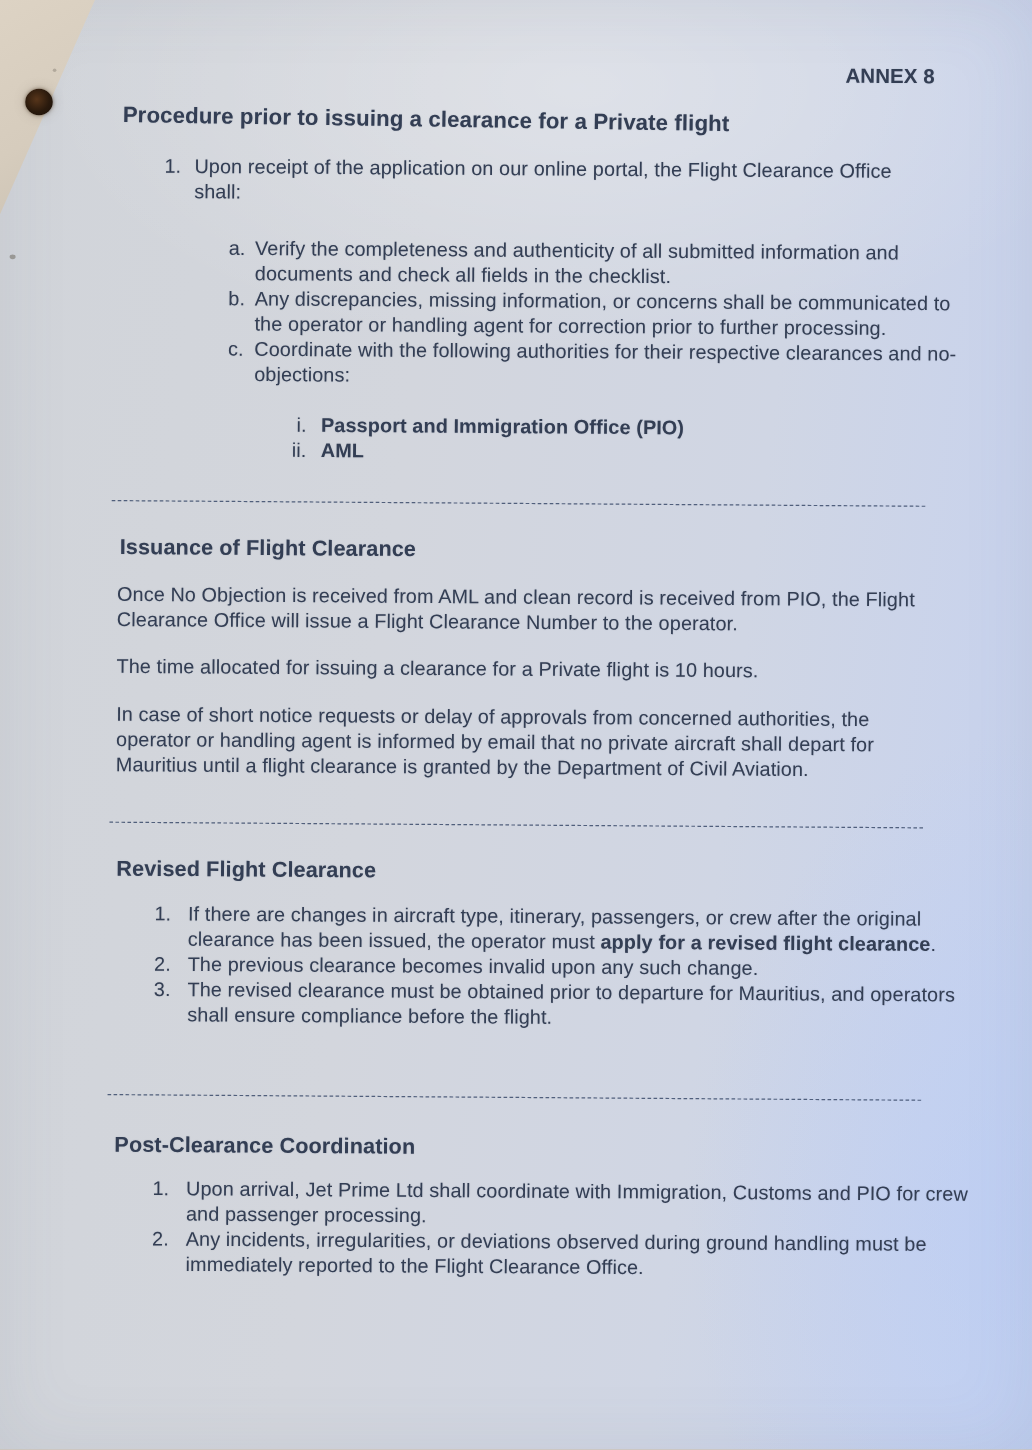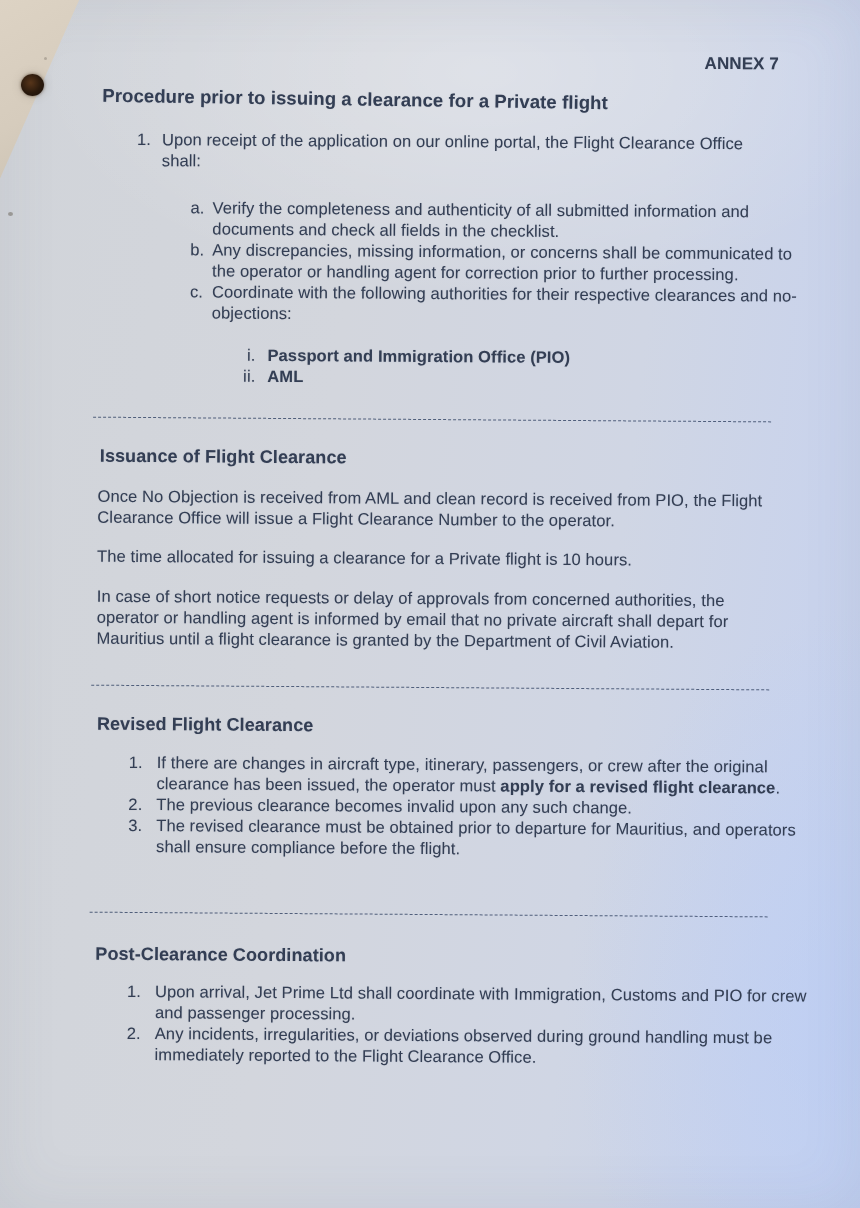--- a/index.html
+++ b/index.html
@@ -82,21 +82,21 @@
 <body>
 
 <div class="paper"></div>
 <div class="corner-bg"></div>
 <div class="hole-punch"></div>
 <div class="speck speck1"></div>
 <div class="speck speck2"></div>
 
 <div class="content">
 
-  <div class="annex">ANNEX 7</div>
+  <div class="annex">ANNEX 8</div>
 
   <div class="doc-title">Procedure prior to issuing a clearance for a Private flight</div>
 
   <div class="li main-item">
     <span class="marker">1.</span>
     <div class="li-text">Upon receipt of the application on our online portal, the Flight Clearance Office shall:</div>
   </div>
 
   <div class="sublist">
     <div class="li sub-li">

